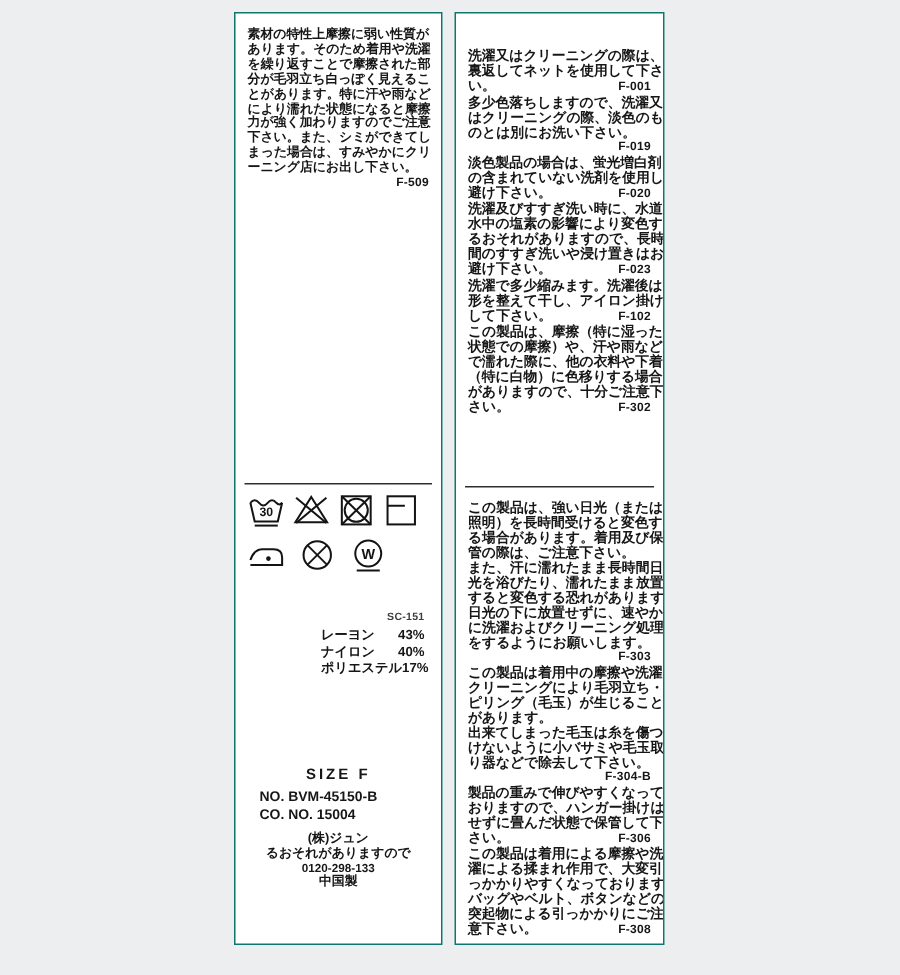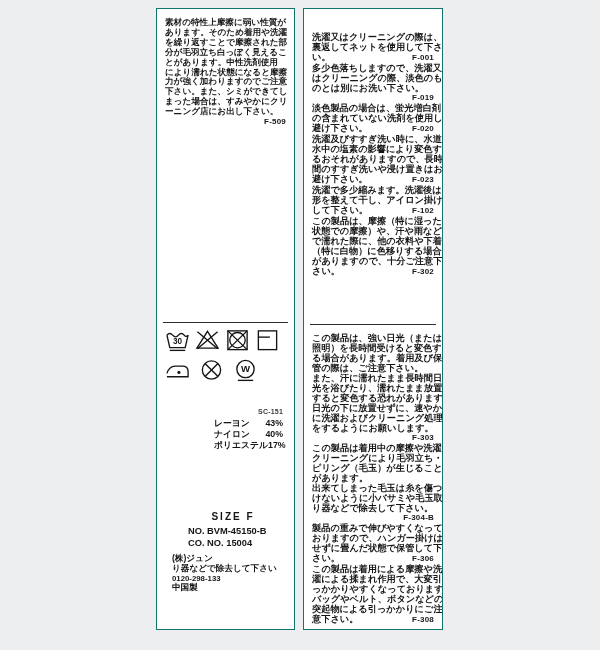--- a/index.html
+++ b/index.html
@@ -31,25 +31,25 @@
   .symrow{display:flex;align-items:flex-start;margin-bottom:6px;}
   .symrow svg{margin-right:5px;}
   .symrow.r2 svg{margin-right:9px;}
 
   .notes{position:absolute;top:376px;left:9px;font-size:7.6px;line-height:9.6px;}
   .sccode{position:absolute;top:399px;right:11px;font-size:7px;color:#3c3c3c;letter-spacing:.2px;}
 
   .comp{position:absolute;top:409px;left:57px;right:11px;font-size:8.8px;line-height:10.8px;}
   .comp .crow{display:flex;justify-content:space-between;white-space:nowrap;text-align:right;}
 
-  .product{position:absolute;top:502px;left:0;right:0;margin-left:15px;}
+  .product{position:absolute;top:502px;left:0;right:0;}
   .size{text-align:center;font-size:10px;letter-spacing:2px;}
   .no{margin-left:16px;font-size:9.3px;line-height:12.2px;white-space:nowrap;}
   .no.first{margin-top:3px;}
-  .company{margin-top:5px;text-align:left;font-size:8.6px;line-height:9.6px;}
+  .company{margin-top:5px;text-align:center;font-size:8.6px;line-height:9.6px;}
   .company .phone{font-size:7.8px;}
 
   svg.caresym{display:block;}
   .symdefs{position:absolute;width:0;height:0;overflow:hidden;}
 </style>
 </head>
 <body>
 
 <svg class="symdefs" aria-hidden="true">
   <defs>
@@ -101,21 +101,21 @@
         <div class="line">
           <span class="t">あります。そのため着用や洗濯</span>
         </div>
         <div class="line">
           <span class="t">を繰り返すことで摩擦された部</span>
         </div>
         <div class="line">
           <span class="t">分が毛羽立ち白っぽく見えるこ</span>
         </div>
         <div class="line">
-          <span class="t">とがあります。中性洗剤使用</span>
+          <span class="t">とがあります。特に汗や雨など</span>
         </div>
         <div class="line">
           <span class="t">により濡れた状態になると摩擦</span>
         </div>
         <div class="line">
           <span class="t">力が強く加わりますのでご注意</span>
         </div>
         <div class="line">
           <span class="t">下さい。また、シミができてし</span>
         </div>
@@ -178,21 +178,21 @@
           <span>17%</span>
         </div>
       </div>
 
     <div class="product">
       <div class="size">SIZE F</div>
       <div class="no first">NO. BVM-45150-B</div>
       <div class="no">CO. NO. 15004</div>
       <div class="company">
         <div>(株)ジュン</div>
-        <div>り器などで除去して下さい</div>
+        <div>るおそれがありますので</div>
         <div class="phone">0120-298-133</div>
         <div>中国製</div>
       </div>
     </div>
   </div>
 
   <div class="panel right">
     <div class="tx b1">
         <div class="line">
           <span class="t">洗濯又はクリーニングの際は、</span>

